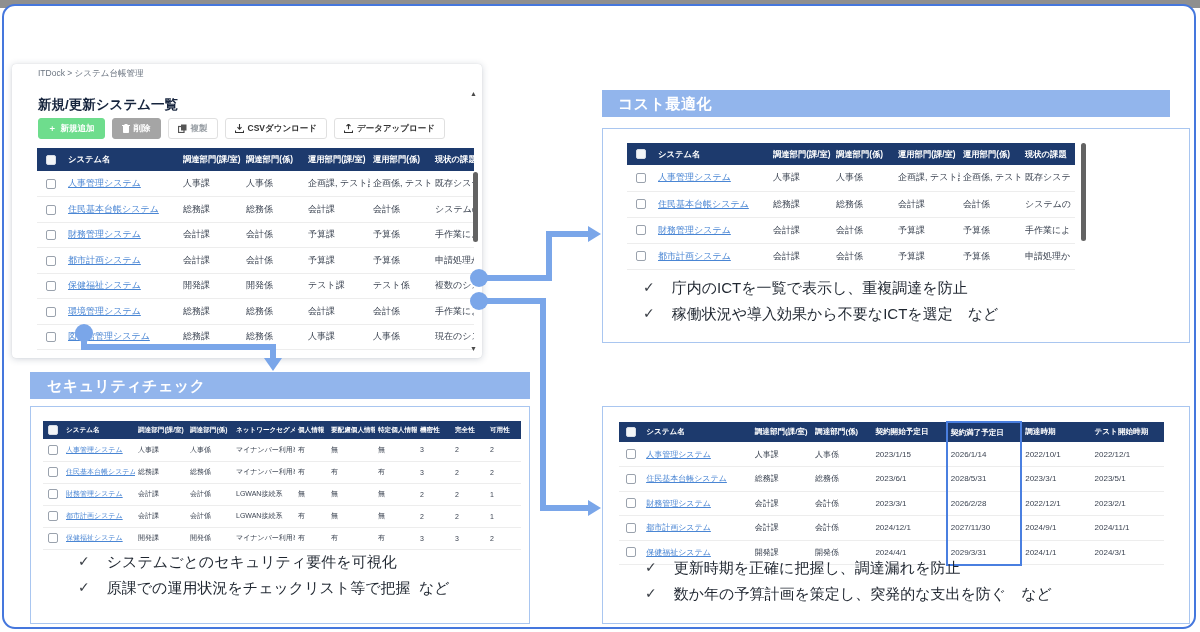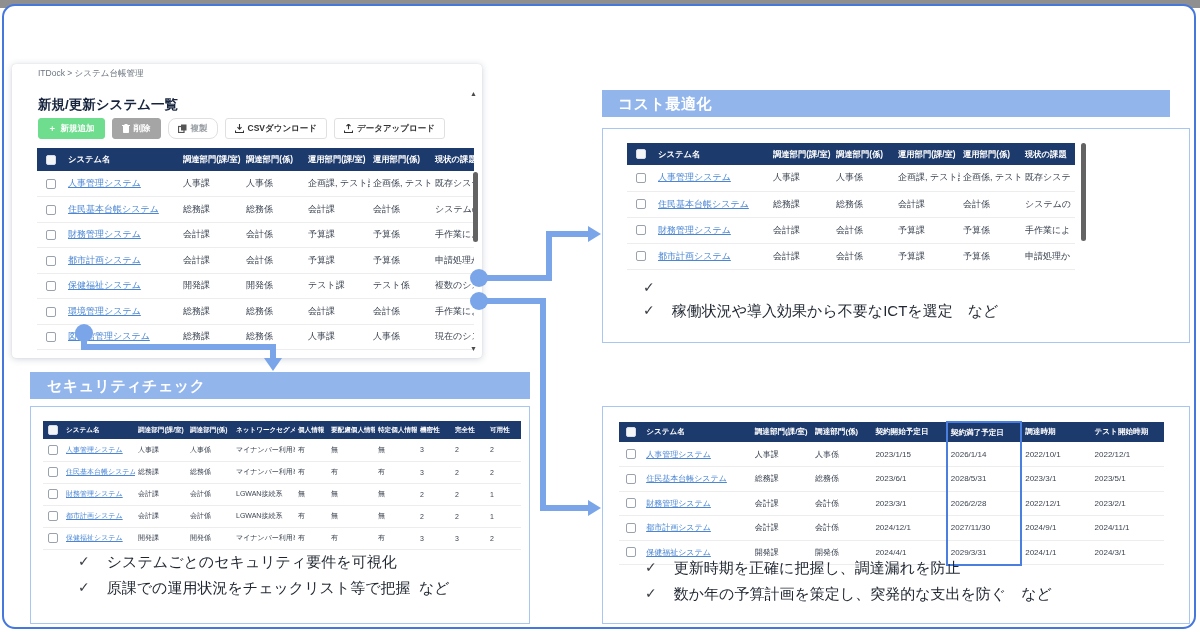--- a/index.html
+++ b/index.html
@@ -28,21 +28,21 @@
   .crumb { position:absolute; left:26px; top:4px; font-size:8.5px; color:#6b7480; }
   .app-title { position:absolute; left:26px; top:32px; font-size:13.5px; font-weight:700; color:#16243d; }
   .toolbar { position:absolute; left:26px; top:54px; display:flex; gap:7px; }
   .btn {
     height:21px; display:flex; align-items:center; gap:4px; padding:0 9px;
     font-size:8.5px; font-weight:700; border-radius:3px; background:#fff;
     border:1px solid #e0e0e0; color:#333; cursor:pointer; white-space:nowrap;
   }
   .btn.green { background:#6edd8d; border-color:#6edd8d; color:#fff; }
   .btn.gray  { background:#a5a5a5; border-color:#a5a5a5; color:#fff; }
-  .btn.dim   { color:#9aa0a6;border-radius:8px; }
+  .btn.dim   { color:#9aa0a6; }
   .btn svg { display:block; }
   
   .tclip { position:absolute; overflow:hidden; }
   table.tbl { border-collapse:collapse; table-layout:fixed; background:#fff; }
   .tbl th {
     background:#1d3a6d; color:#fff; font-weight:600; text-align:left;
     white-space:nowrap; overflow:hidden; padding:0 3px;
   }
   .tbl td {
     color:#3c4452; white-space:nowrap; overflow:hidden; padding:0 3px;
@@ -301,21 +301,21 @@
               <td>会計係</td>
               <td>予算課</td>
               <td>予算係</td>
               <td>申請処理か</td>
             </tr>
           </tbody>
         </table>
     </div>
     <div class="scrthumb" style="left:478px; top:14px; width:5px; height:98px;"></div>
     <div class="bullets" style="left:40px; top:150px;">
-        <div class="bullet"><span class="tick">✓</span></div>
+        <div class="bullet"><span class="tick">✓</span><span>庁内のICTを一覧で表示し、重複調達を防止</span></div>
         <div class="bullet"><span class="tick">✓</span><span>稼働状況や導入効果から不要なICTを選定　など</span></div>
       </div>
   </div>
 
   <div class="ptitle" style="left:26px; top:366px; width:500px;">セキュリティチェック</div>
   <div class="pbox" style="left:26px; top:400px; width:500px; height:218px;">
     <div class="tclip" style="left:12px; top:14px; width:478px; height:129px;">
       <table class="tbl t-sec">
           <thead>
             <tr>

